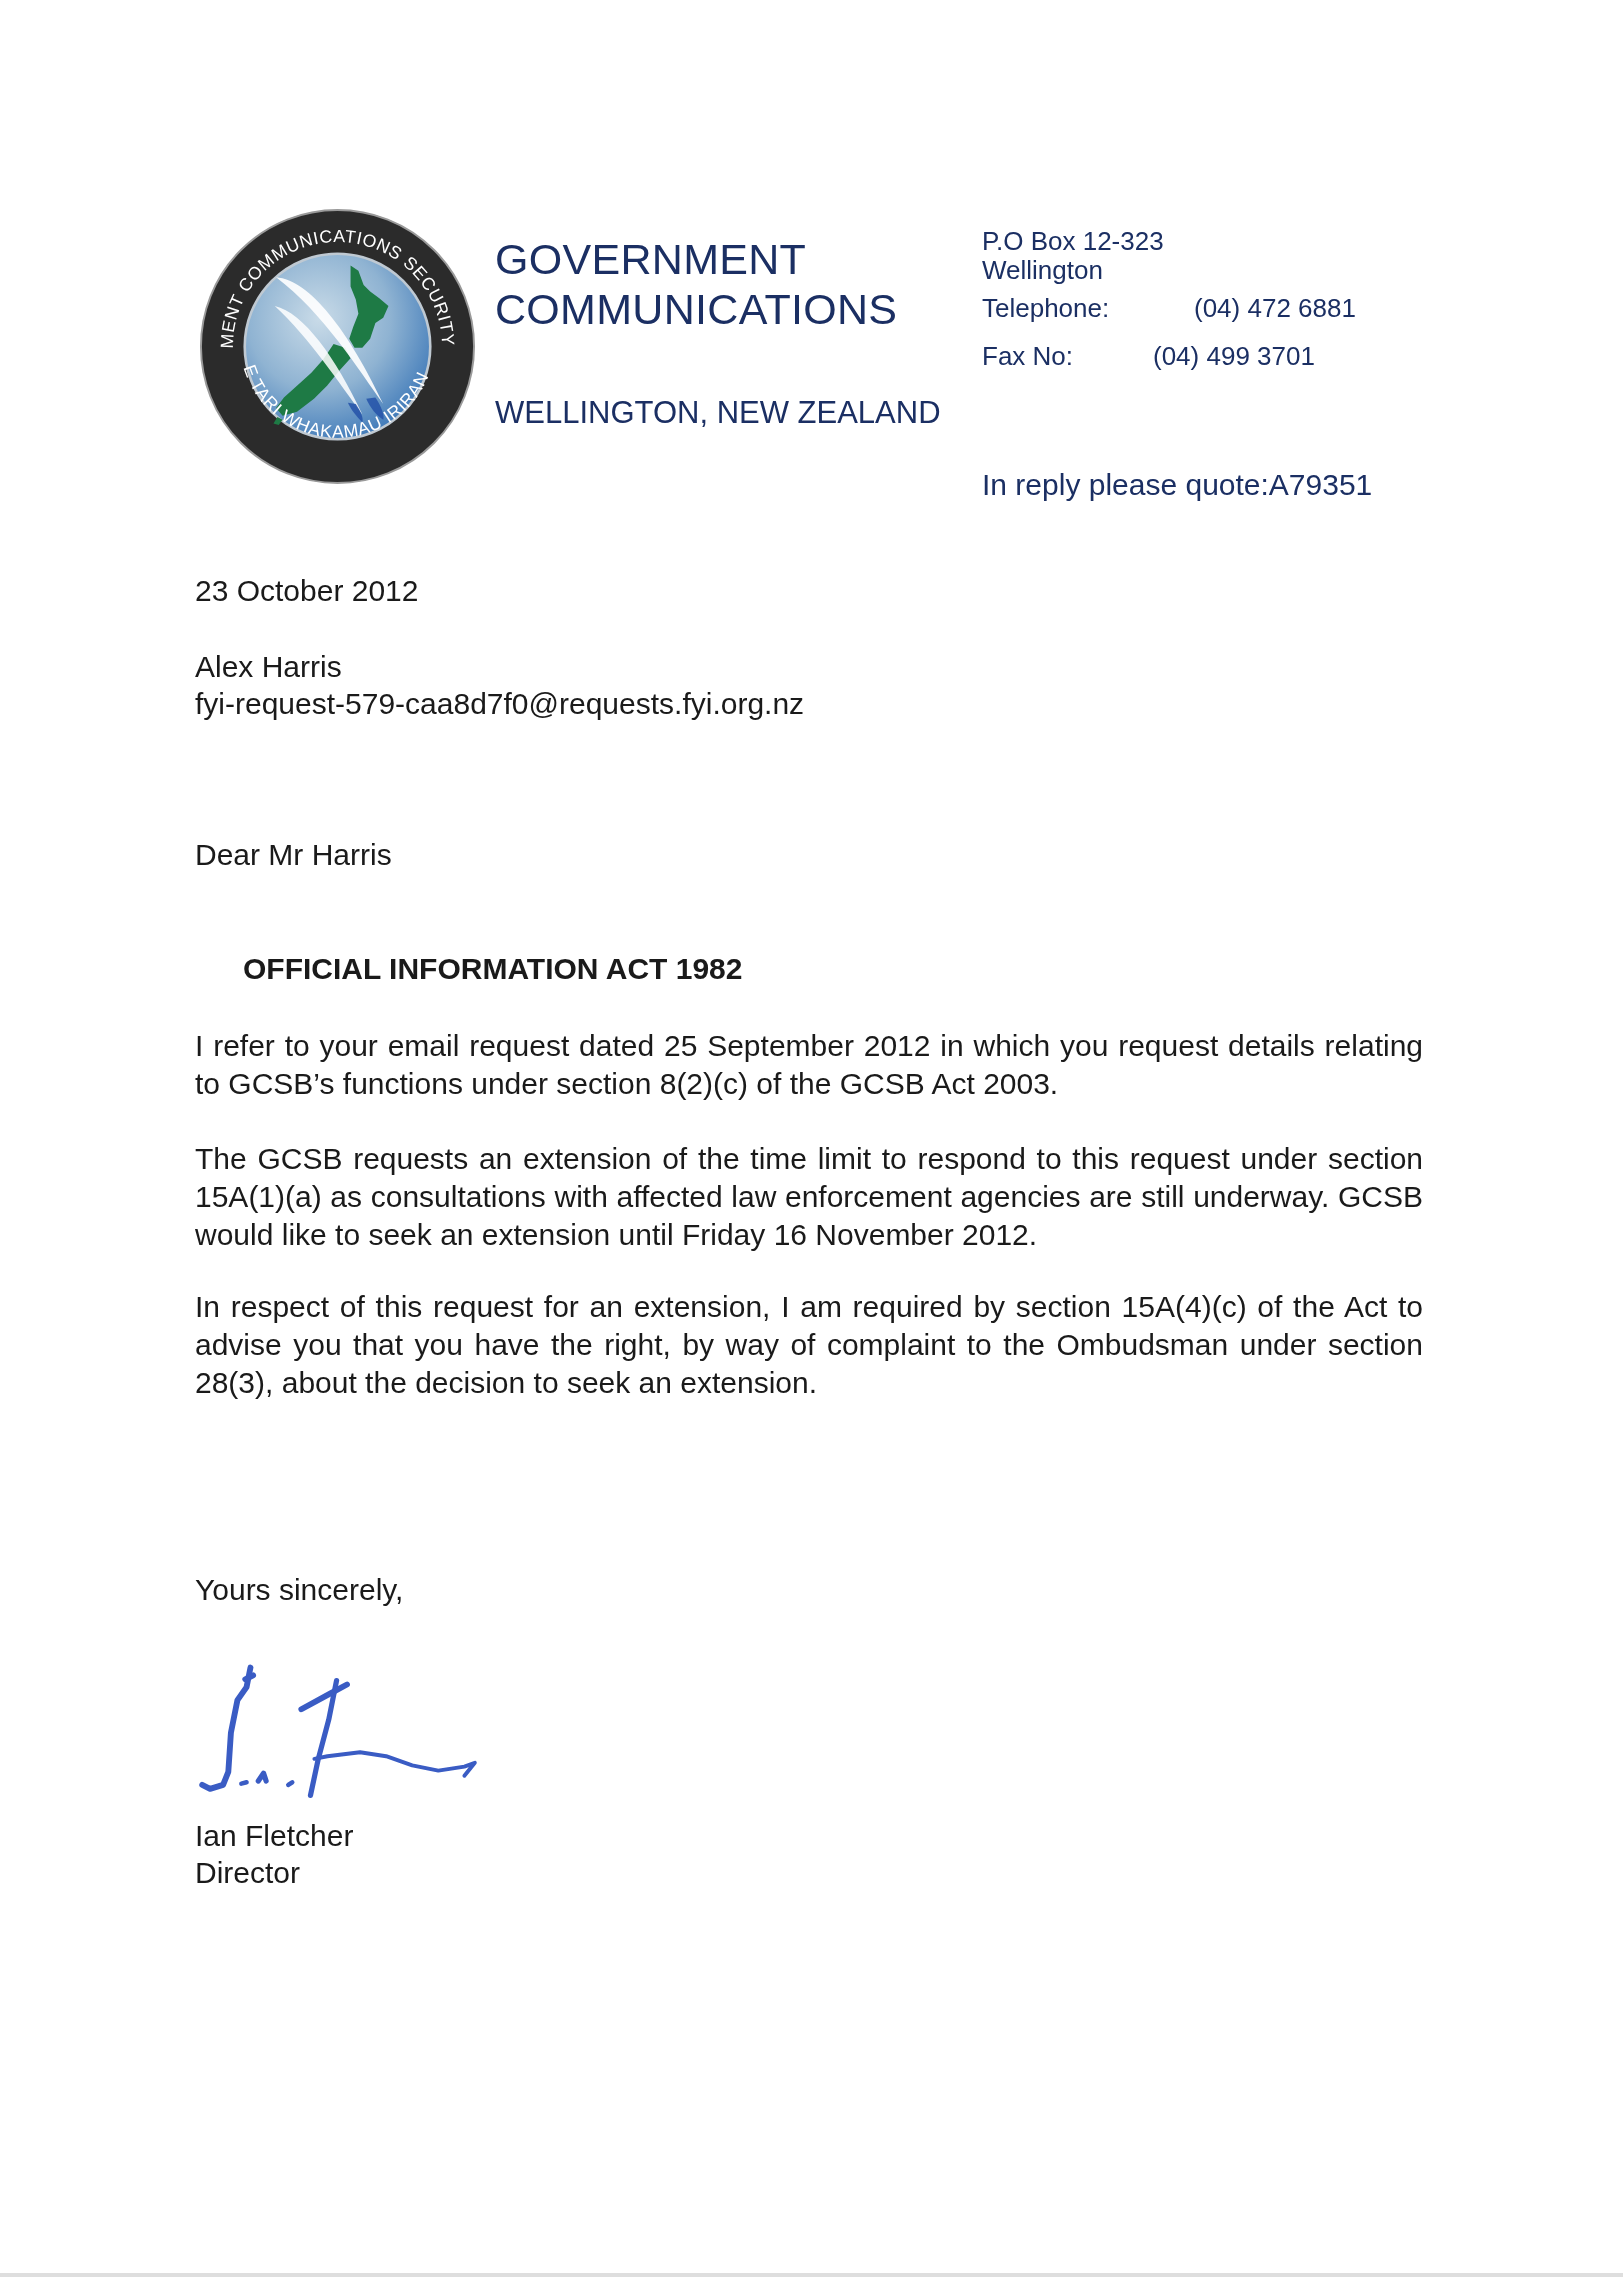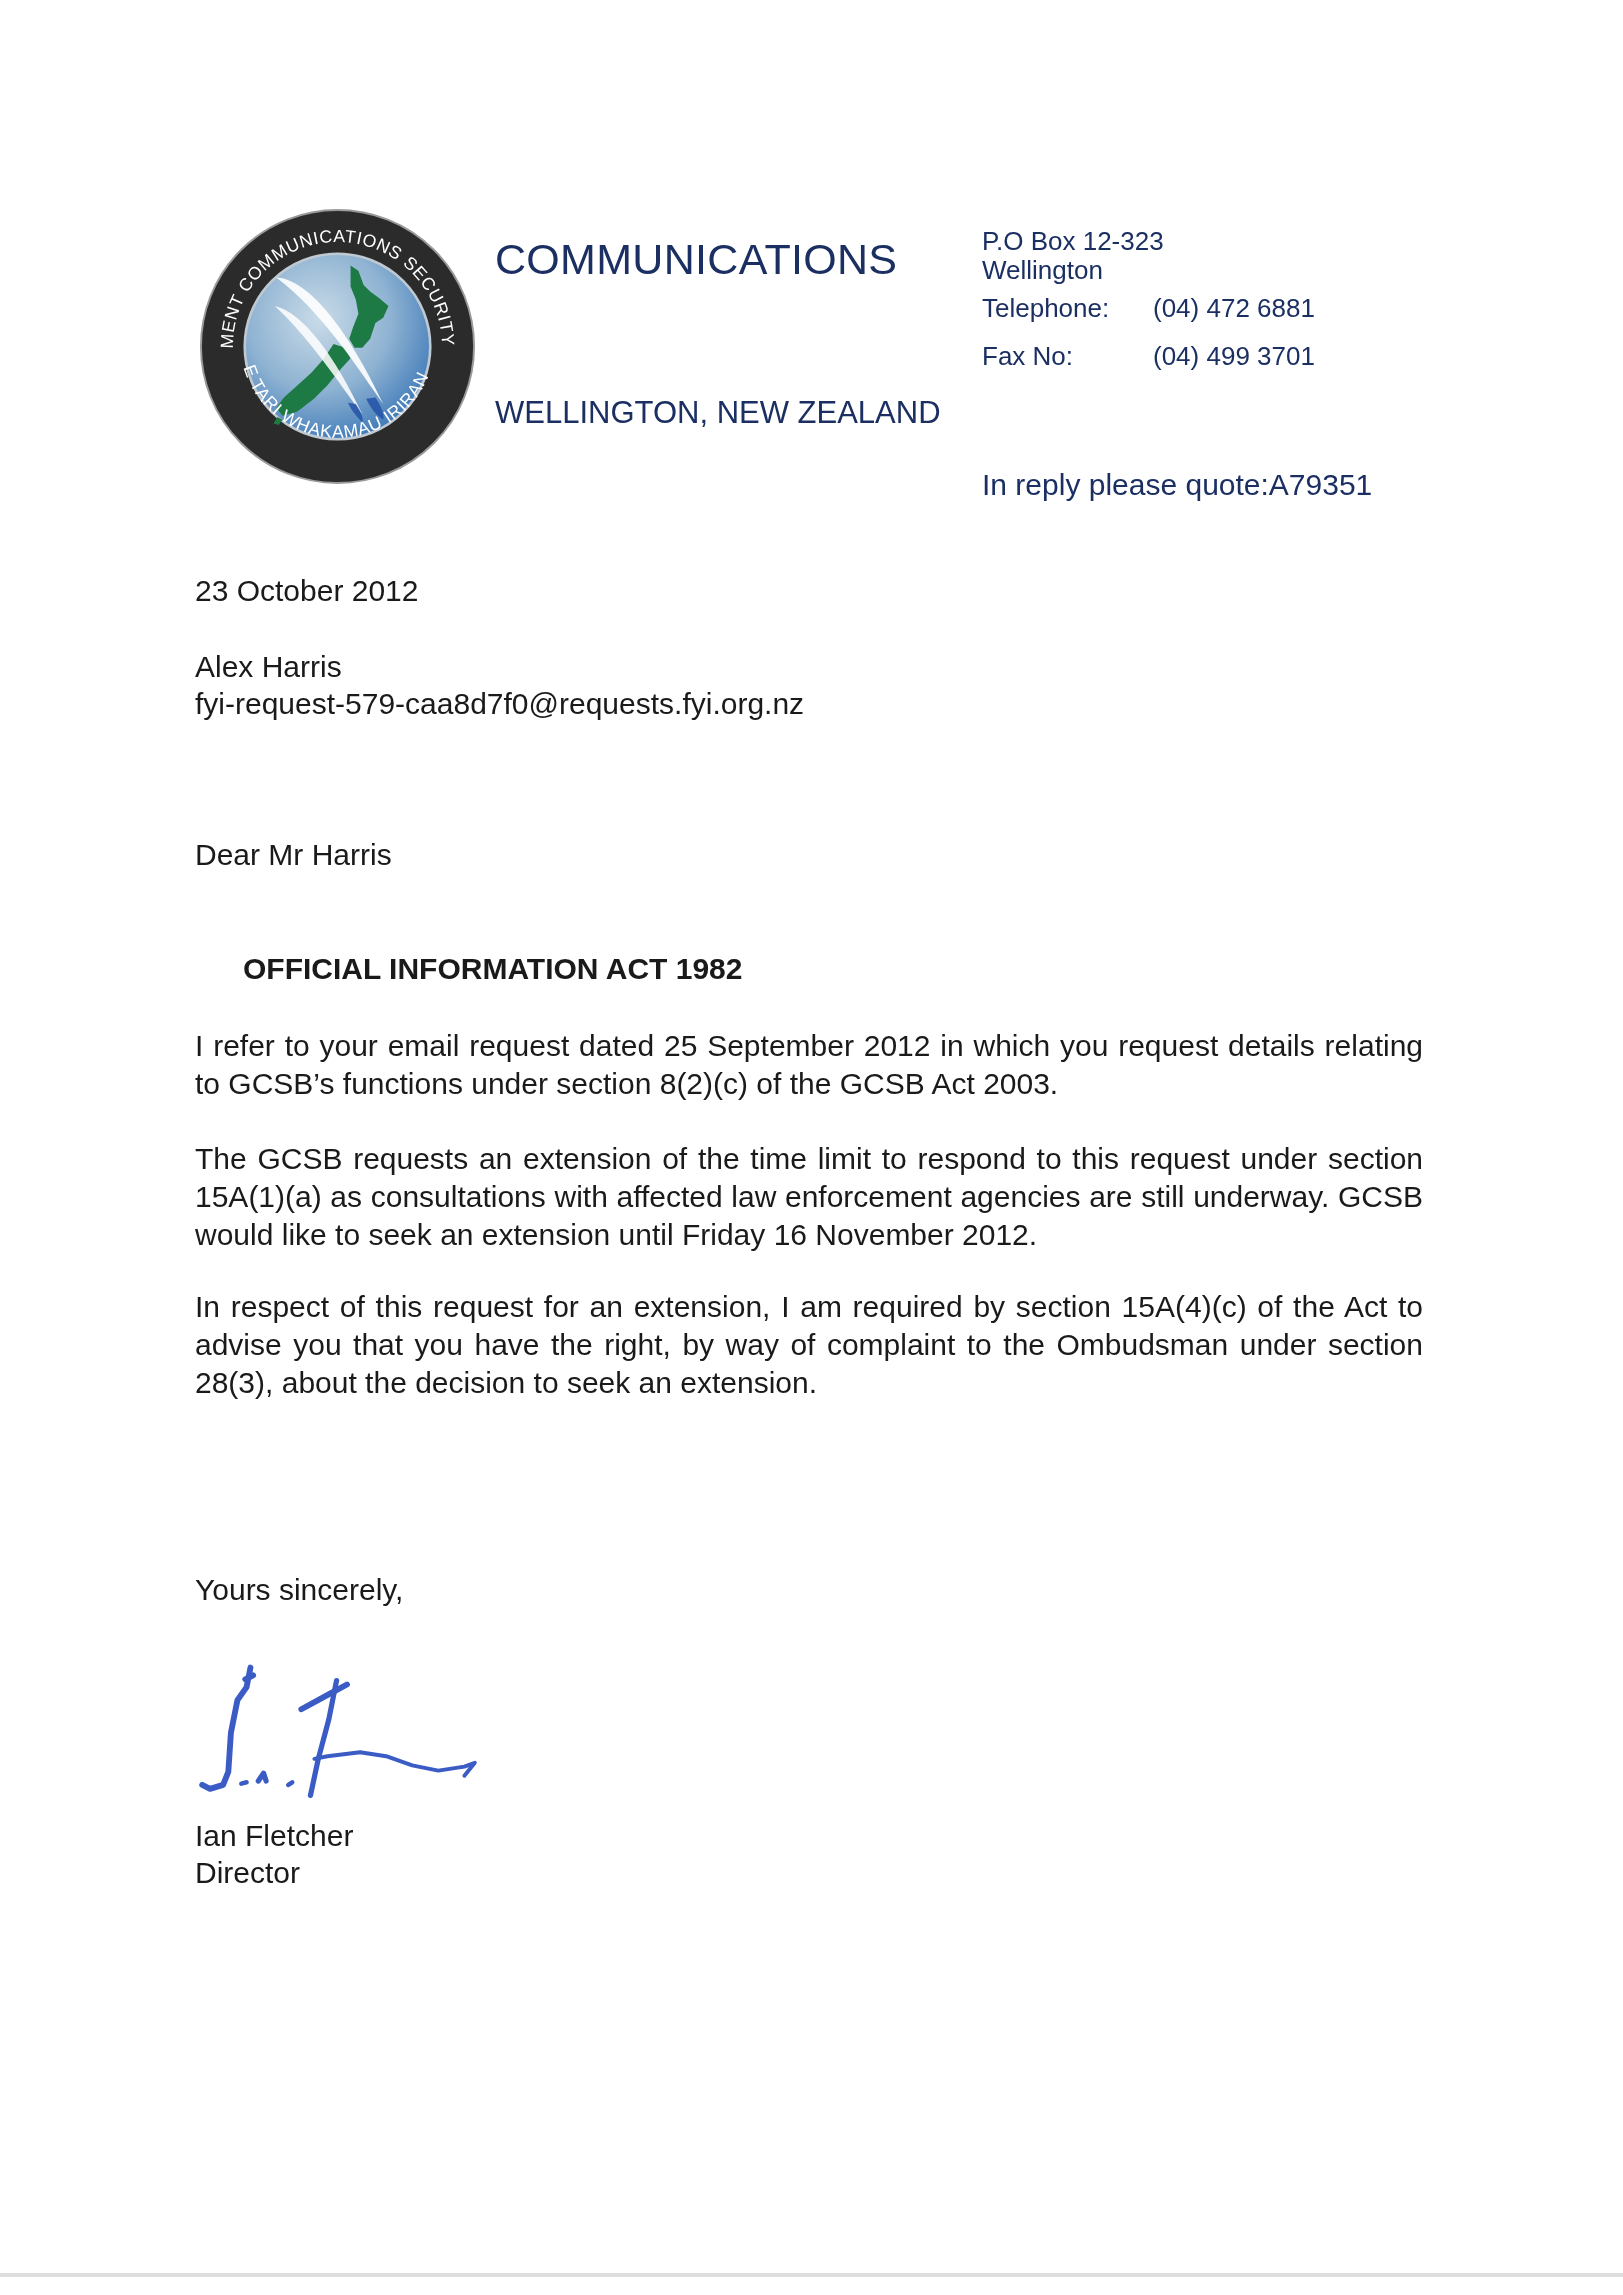--- a/index.html
+++ b/index.html
@@ -9,21 +9,21 @@
 
   
   .logo { left: 199px; top: 208px; width: 277px; height: 277px; }
   .org-name { left: 495px; top: 234px; color: #1b2f63; font-size: 43px; line-height: 50px;
               letter-spacing: 0.3px; }
   .org-name div { white-space: nowrap; }
   .org-city { left: 495px; top: 394px; color: #1b2f63; font-size: 31px; line-height: 37px; white-space: nowrap; }
   .contact { left: 982px; top: 227px; color: #1b2f63; font-size: 26px; line-height: 29px; }
   .contact .row { white-space: nowrap; }
   .contact .pobox { margin-bottom: 0px; }
-  .contact .ph { display: flex; margin-top: 8.5px; }
+  .contact .ph { display: flex; margin-top: 8.5px; gap: 41px; }
   .contact .ph .k { width: 171px; }
   .contact .fax { display: flex; margin-top: 19px; }
   .contact .fax .k { width: 171px; }
   .reply { left: 982px; top: 468px; color: #1b2f63; font-size: 30px; white-space: nowrap; }
 
   
   .txt { left: 195px; font-size: 30px; white-space: nowrap; color: #1a1a1a; }
   .date { top: 574px; }
   .addr-name { top: 650px; }
   .addr-email { top: 687px; }
@@ -71,20 +71,21 @@
     <text font-family="Liberation Sans, sans-serif" font-size="27" fill="#ffffff" letter-spacing="1">
       <textPath href="#topArc" startOffset="50%" text-anchor="middle">GOVERNMENT COMMUNICATIONS SECURITY BUREAU</textPath>
     </text>
     <text font-family="Liberation Sans, sans-serif" font-size="27" fill="#ffffff" letter-spacing="1">
       <textPath href="#botArc" startOffset="50%" text-anchor="middle">TE TARI WHAKAMAU IRIRANGI</textPath>
     </text>
   </svg>
 </div>
 
 <div class="abs org-name">
+  <div>GOVERNMENT</div>
   <div>COMMUNICATIONS</div>
 </div>
 <div class="abs org-city">WELLINGTON, NEW ZEALAND</div>
 
 <div class="abs contact">
   <div class="row pobox">P.O Box 12-323</div>
   <div class="row">Wellington</div>
   <div class="row ph">
     <span class="k">Telephone:</span>
     <span>(04) 472 6881</span>

